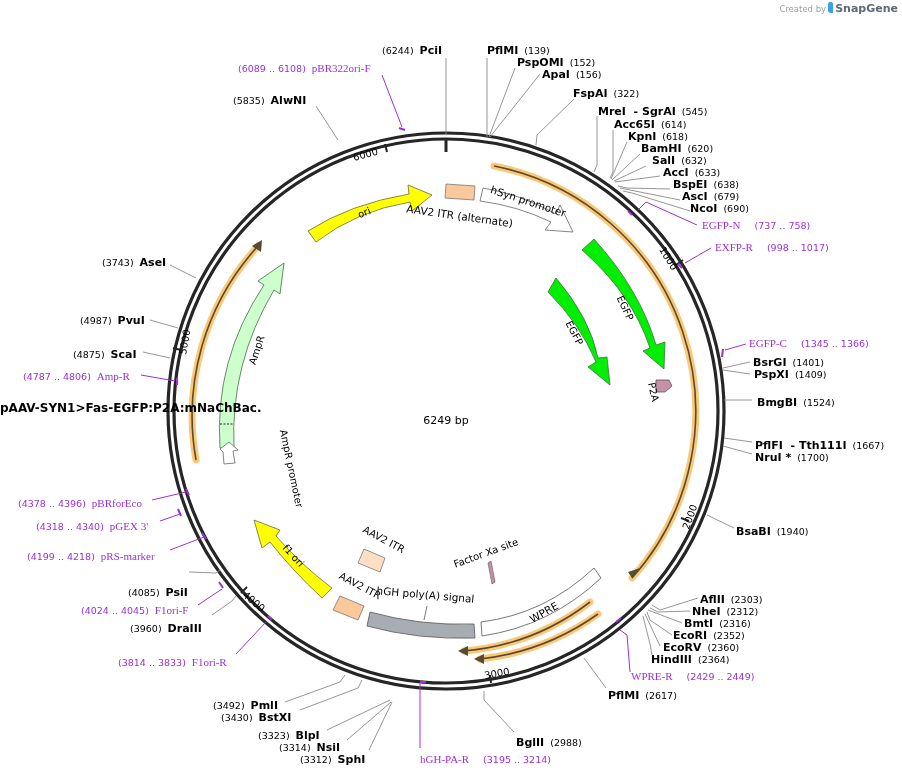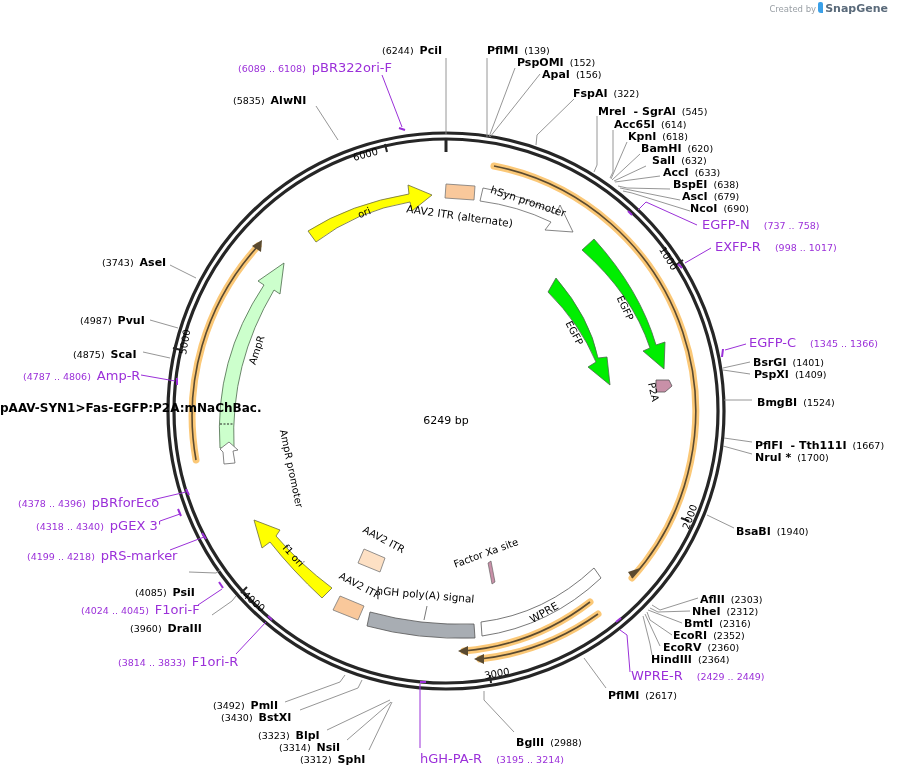--- a/index.html
+++ b/index.html
@@ -2,23 +2,23 @@
 <html><head>
 <meta charset="utf-8">
 <style>
   html, body { margin:0; padding:0; background:#ffffff; }
   body { width:902px; height:776px; position:relative; overflow:hidden; font-family:"DejaVu Sans", sans-serif; }
   #map { position:absolute; left:0; top:0; width:902px; height:776px; }
   .lbl { position:absolute; white-space:nowrap; font-size:10.5px; color:#000; line-height:12px; }
   .lbl .nm { font-weight:bold; font-size:11px; }
   .lbl .ps { font-size:9.5px; margin:0 6px; }
   .primer { color:#9b30d9; }
-  .primer .nm { font-weight:normal; font-size:13px; }
+  .primer .nm { font-weight:normal; font-size:11px;font-family:Liberation Serif, serif; }
   .primer .ps { font-size:9.5px; }
-  .credit { position:absolute; right:14px; top:2px; font-size:8.5px; color:#9aa0a6;text-align:right; }
+  .credit { position:absolute; right:4px; top:2px; font-size:8.5px; color:#9aa0a6;text-align:right; }
   .credit .brand { font-size:11px; color:#5a6a7a; font-weight:bold; }
   .credit .logo { display:inline-block; width:5px; height:11px; background:#3aa0e8; border-radius:2px 2px 0 3px; vertical-align:-1px; margin:0 2px 0 2px; }
   .title { position:absolute; left:0; width:892px; text-align:center; }
   .title .t1 { position:absolute; top:401px; left:0; width:892px; text-align:left; font-weight:bold; font-size:12px; }
   .title .t2 { position:absolute; top:414px; left:0; width:892px; text-align:center; font-size:11px; }
   svg text { font-family:"DejaVu Sans", sans-serif; }
 </style>
 </head>
 <body>
 
@@ -227,21 +227,21 @@
 <div class="lbl" style="left:663px;top:641px"><span class="nm">EcoRV</span><span class="ps">(2360)</span></div>
 <div class="lbl" style="left:651px;top:653px"><span class="nm">HindIII</span><span class="ps">(2364)</span></div>
 <div class="lbl" style="left:608px;top:689px"><span class="nm">PflMI</span><span class="ps">(2617)</span></div>
 <div class="lbl" style="left:516px;top:736px"><span class="nm">BglII</span><span class="ps">(2988)</span></div>
 
 <div class="lbl" style="left:382px;top:44px"><span class="ps" style="margin-left:0">(6244)</span><span class="nm">PciI</span></div>
 <div class="lbl" style="left:233px;top:94px"><span class="ps" style="margin-left:0">(5835)</span><span class="nm">AlwNI</span></div>
 <div class="lbl" style="left:102px;top:256px"><span class="ps" style="margin-left:0">(3743)</span><span class="nm">AseI</span></div>
 <div class="lbl" style="left:80px;top:314px"><span class="ps" style="margin-left:0">(4987)</span><span class="nm">PvuI</span></div>
 <div class="lbl" style="left:73px;top:348px"><span class="ps" style="margin-left:0">(4875)</span><span class="nm">ScaI</span></div>
-<div class="lbl" style="left:123px;top:586px"><span class="ps" style="margin-left:12px">(4085)</span><span class="nm">PsiI</span></div>
+<div class="lbl" style="left:123px;top:586px"><span class="ps" style="margin-left:5px">(4085)</span><span class="nm">PsiI</span></div>
 <div class="lbl" style="left:130px;top:622px"><span class="ps" style="margin-left:0">(3960)</span><span class="nm">DraIII</span></div>
 <div class="lbl" style="left:213px;top:699px"><span class="ps" style="margin-left:0">(3492)</span><span class="nm">PmlI</span></div>
 <div class="lbl" style="left:221px;top:711px"><span class="ps" style="margin-left:0">(3430)</span><span class="nm">BstXI</span></div>
 <div class="lbl" style="left:258px;top:729px"><span class="ps" style="margin-left:0">(3323)</span><span class="nm">BlpI</span></div>
 <div class="lbl" style="left:279px;top:741px"><span class="ps" style="margin-left:0">(3314)</span><span class="nm">NsiI</span></div>
 <div class="lbl" style="left:300px;top:753px"><span class="ps" style="margin-left:0">(3312)</span><span class="nm">SphI</span></div>
 
 <div class="lbl primer" style="left:238px;top:62px"><span class="ps" style="margin-left:0">(6089 .. 6108)</span><span class="nm">pBR322ori-F</span></div>
 <div class="lbl primer" style="left:702px;top:219px"><span class="nm">EGFP-N</span><span class="ps" style="margin-left:14px">(737 .. 758)</span></div>
 <div class="lbl primer" style="left:715px;top:241px"><span class="nm">EXFP-R</span><span class="ps" style="margin-left:14px">(998 .. 1017)</span></div>

